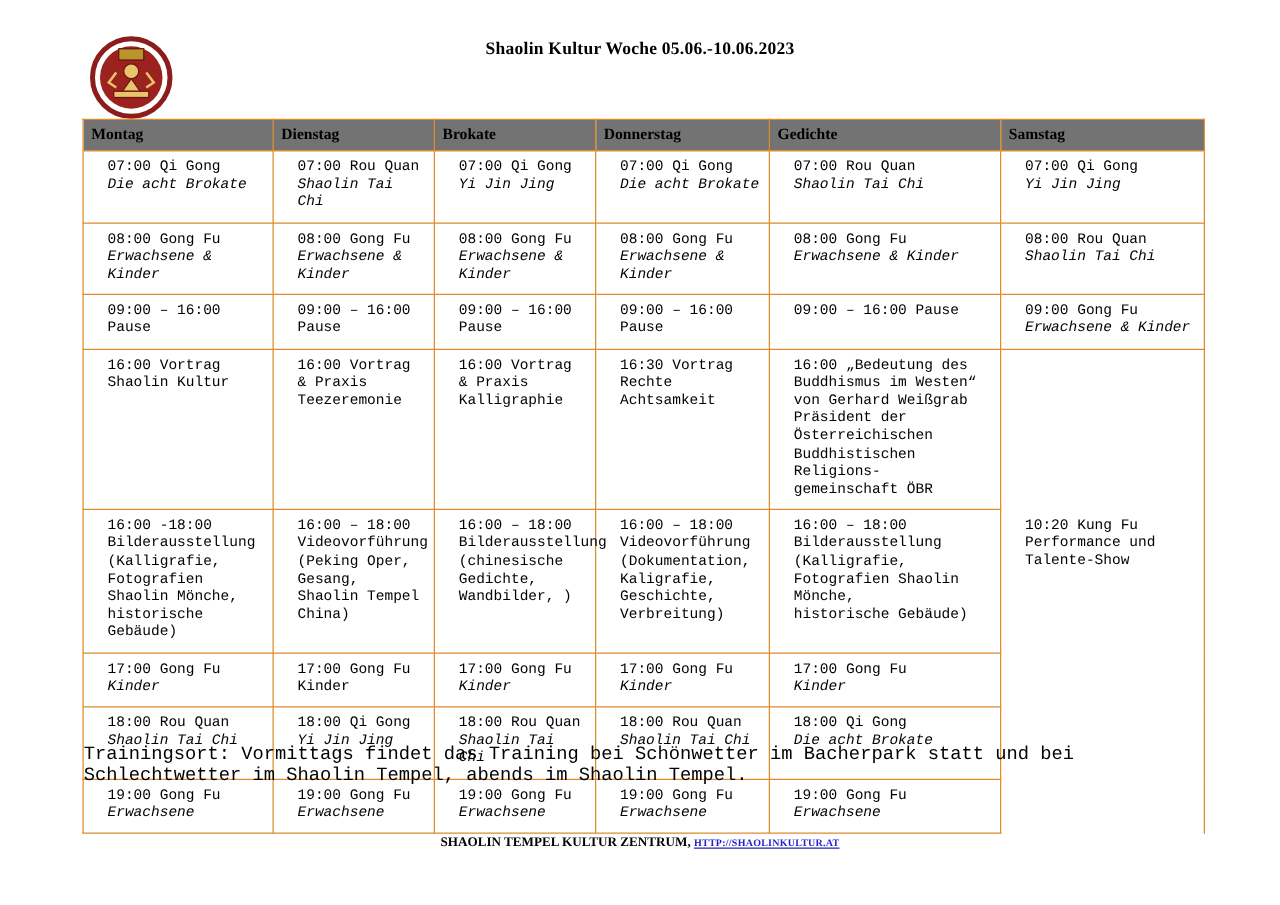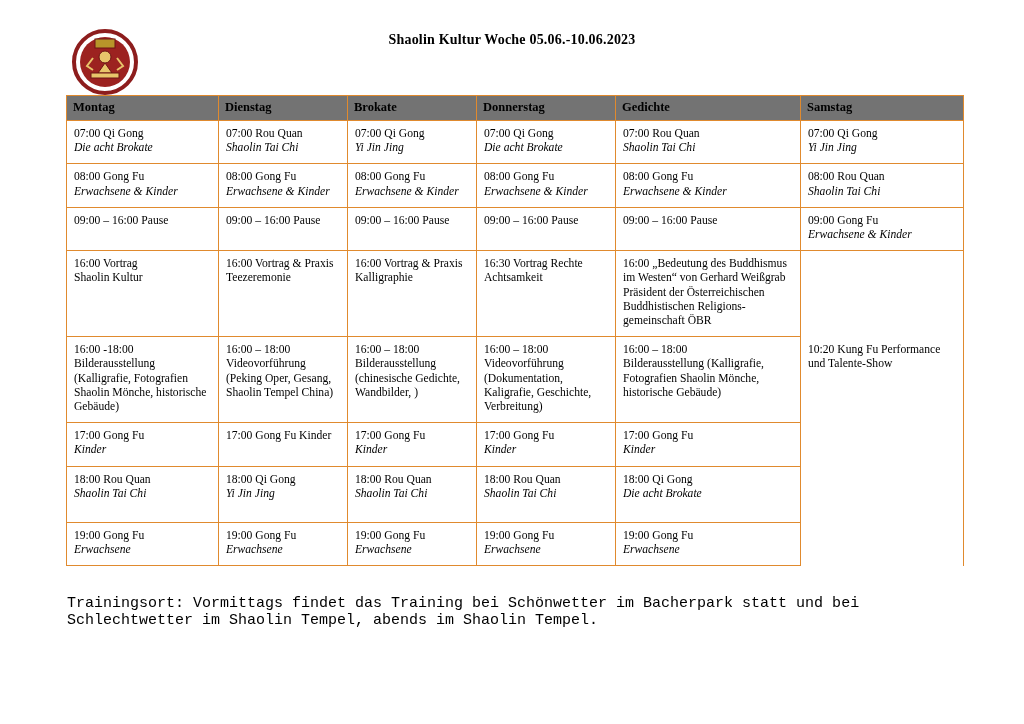--- a/index.html
+++ b/index.html
@@ -73,24 +73,24 @@
     font-weight: bold;
     font-size: 12.5px;
     text-align: left;
     padding: 4px 6px 5px 6px;
     color: #000;
     height: 15px;
   }
   table.schedule td {
     border: 1px solid #E08A2E;
     vertical-align: top;
-    padding: 6px 7px 8px 7px;
+    padding: 6px 7px 8px 19px;
     font-size: 11.6px;
     line-height: 14.2px;
-    font-family: Liberation Serif, serif;
+    font-family: Liberation Mono, monospace;
   }
   td.empty { border-left: 1px solid #E08A2E; border-right: 1px solid #E08A2E; }
   .ital { font-style: italic; }
   .nb { white-space: pre-line; }
   
   .no-top { border-top: none !important; }
   .no-bottom { border-bottom: none !important; margin-left: 29px; }
 
   
   .trainingsort {
@@ -371,14 +371,18 @@
           </td>
           <td class="empty no-top no-bottom"></td>
         </tr>
 
       </tbody>
     </table>
   </div>
 
   <div class="trainingsort">Trainingsort: Vormittags findet das Training bei Schönwetter im Bacherpark statt und bei Schlechtwetter im Shaolin Tempel, abends im Shaolin Tempel.</div>
 
+  <div class="footer">
+    <span>SHAOLIN TEMPEL KULTUR ZENTRUM,</span>
+    <span class="url">HTTP://SHAOLINKULTUR.AT</span>
+  </div>
 
 </div>
 
 </body></html>

